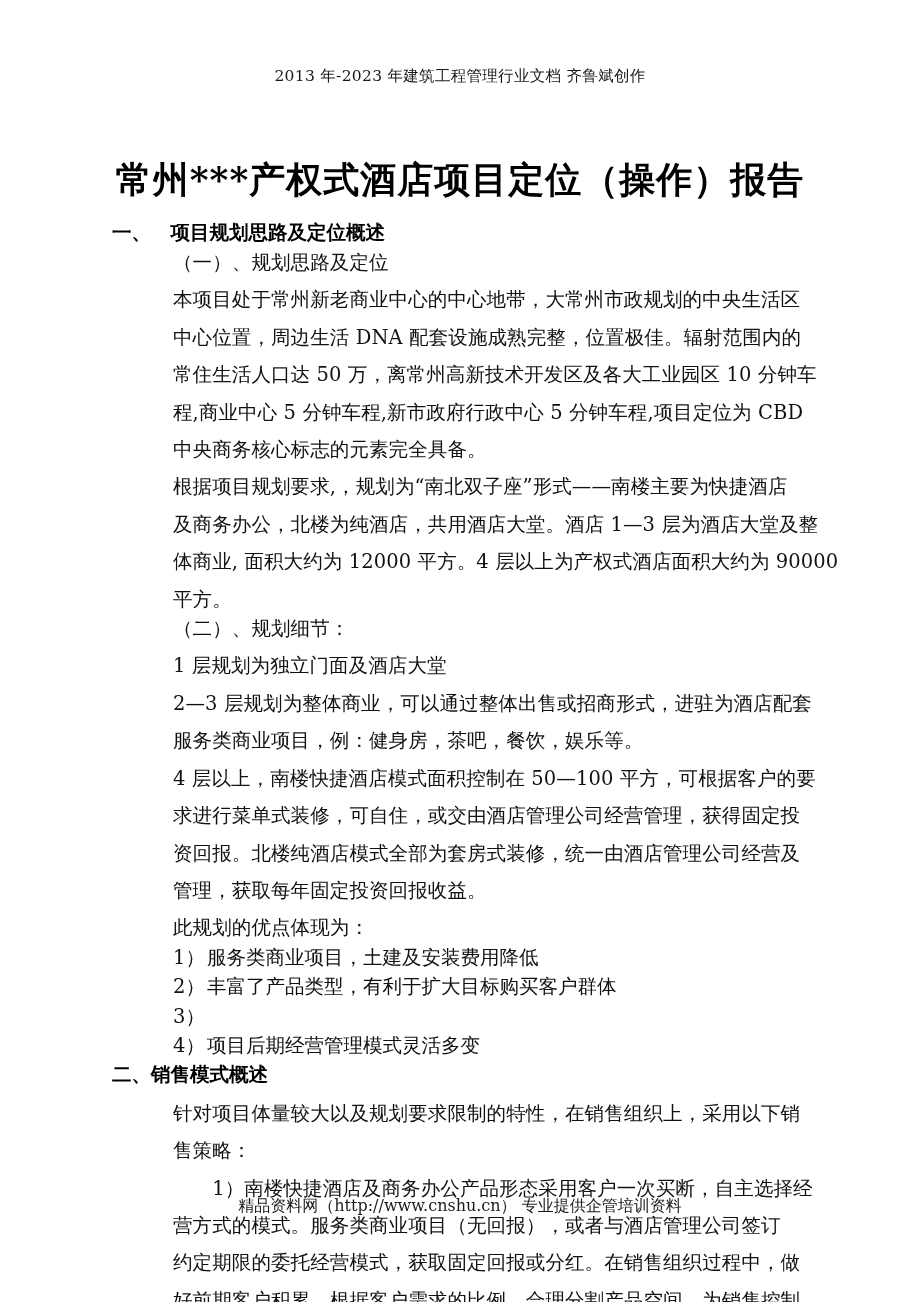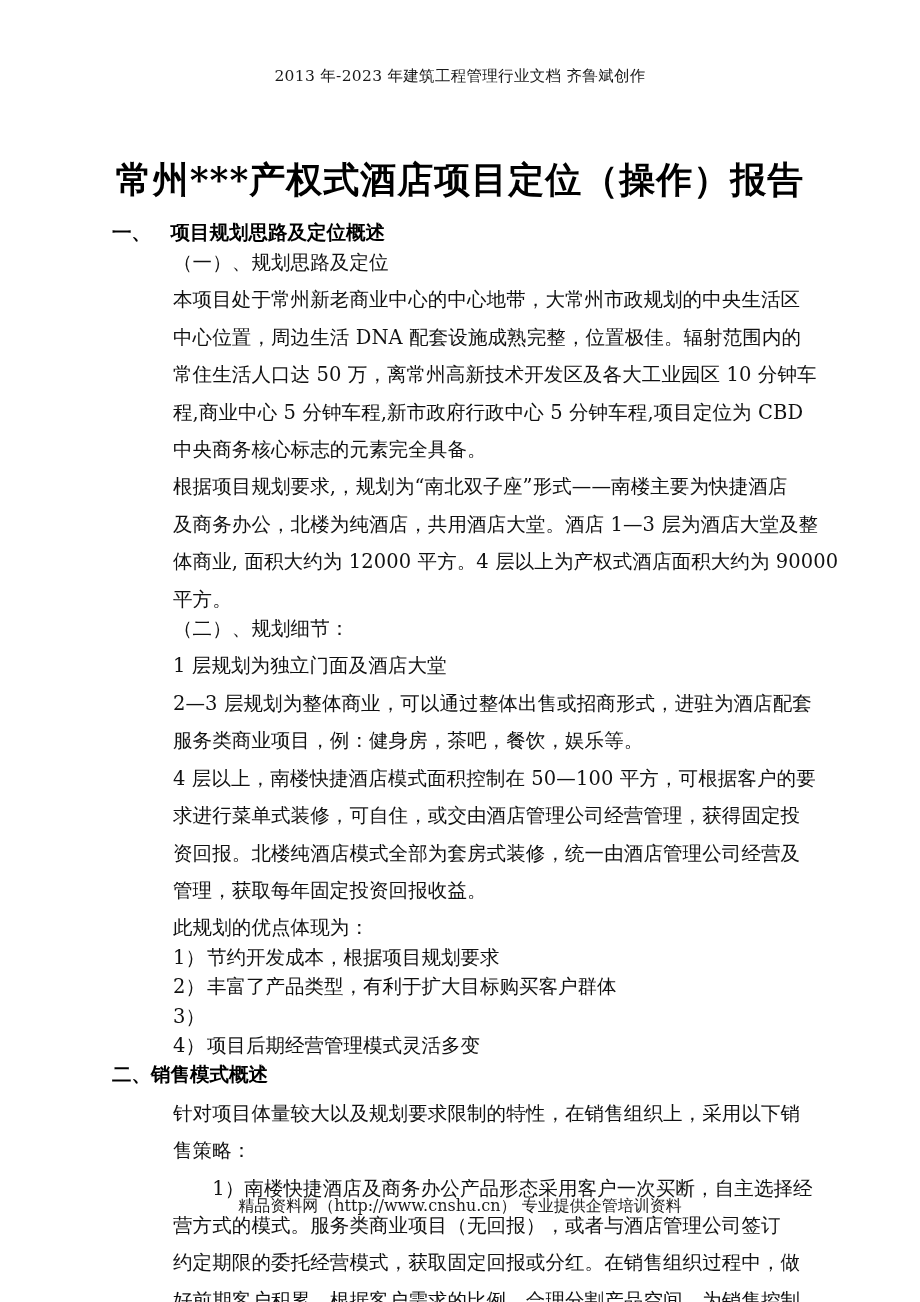--- a/index.html
+++ b/index.html
@@ -138,21 +138,21 @@
 
     <div class="line indent-body">4 层以上，南楼快捷酒店模式面积控制在 50—100 平方，可根据客户的要</div>
     <div class="line indent-body">求进行菜单式装修，可自住，或交由酒店管理公司经营管理，获得固定投</div>
     <div class="line indent-body">资回报。北楼纯酒店模式全部为套房式装修，统一由酒店管理公司经营及</div>
     <div class="line indent-body">管理，获取每年固定投资回报收益。</div>
 
     <div class="line indent-body">此规划的优点体现为：</div>
 
     <div class="li-row">
       <span class="li-marker">1）</span>
-      <span class="li-text">节约开发成本，根据项目规划要求</span>
+      <span class="li-text">服务类商业项目，土建及安装费用降低</span>
     </div>
     <div class="li-row">
       <span class="li-marker">2）</span>
       <span class="li-text">丰富了产品类型，有利于扩大目标购买客户群体</span>
     </div>
     <div class="li-row">
       <span class="li-marker">3）</span>
     </div>
     <div class="li-row">
       <span class="li-marker">4）</span>

